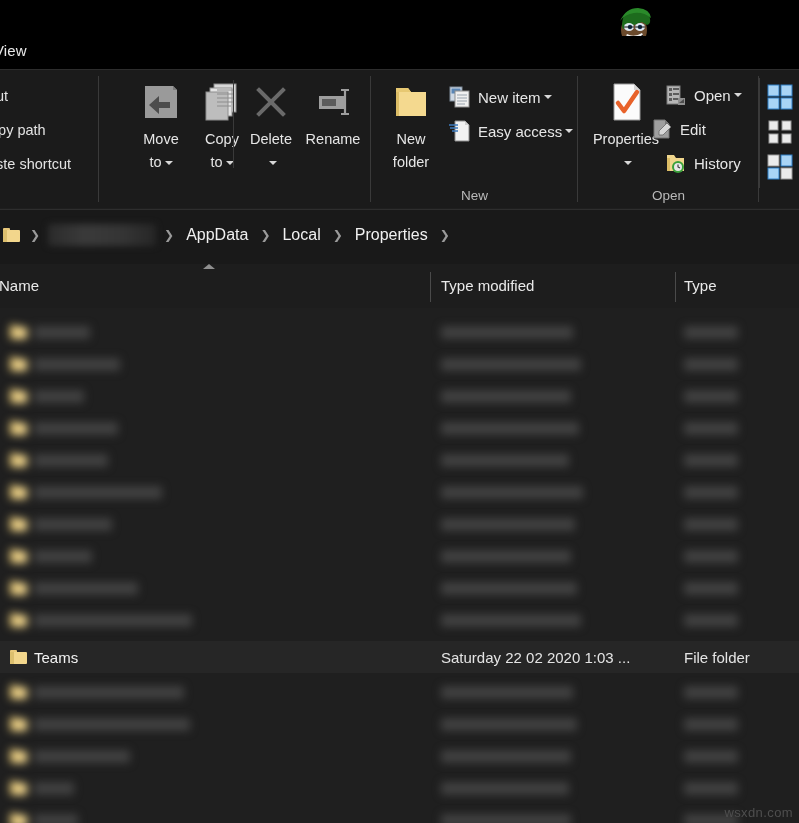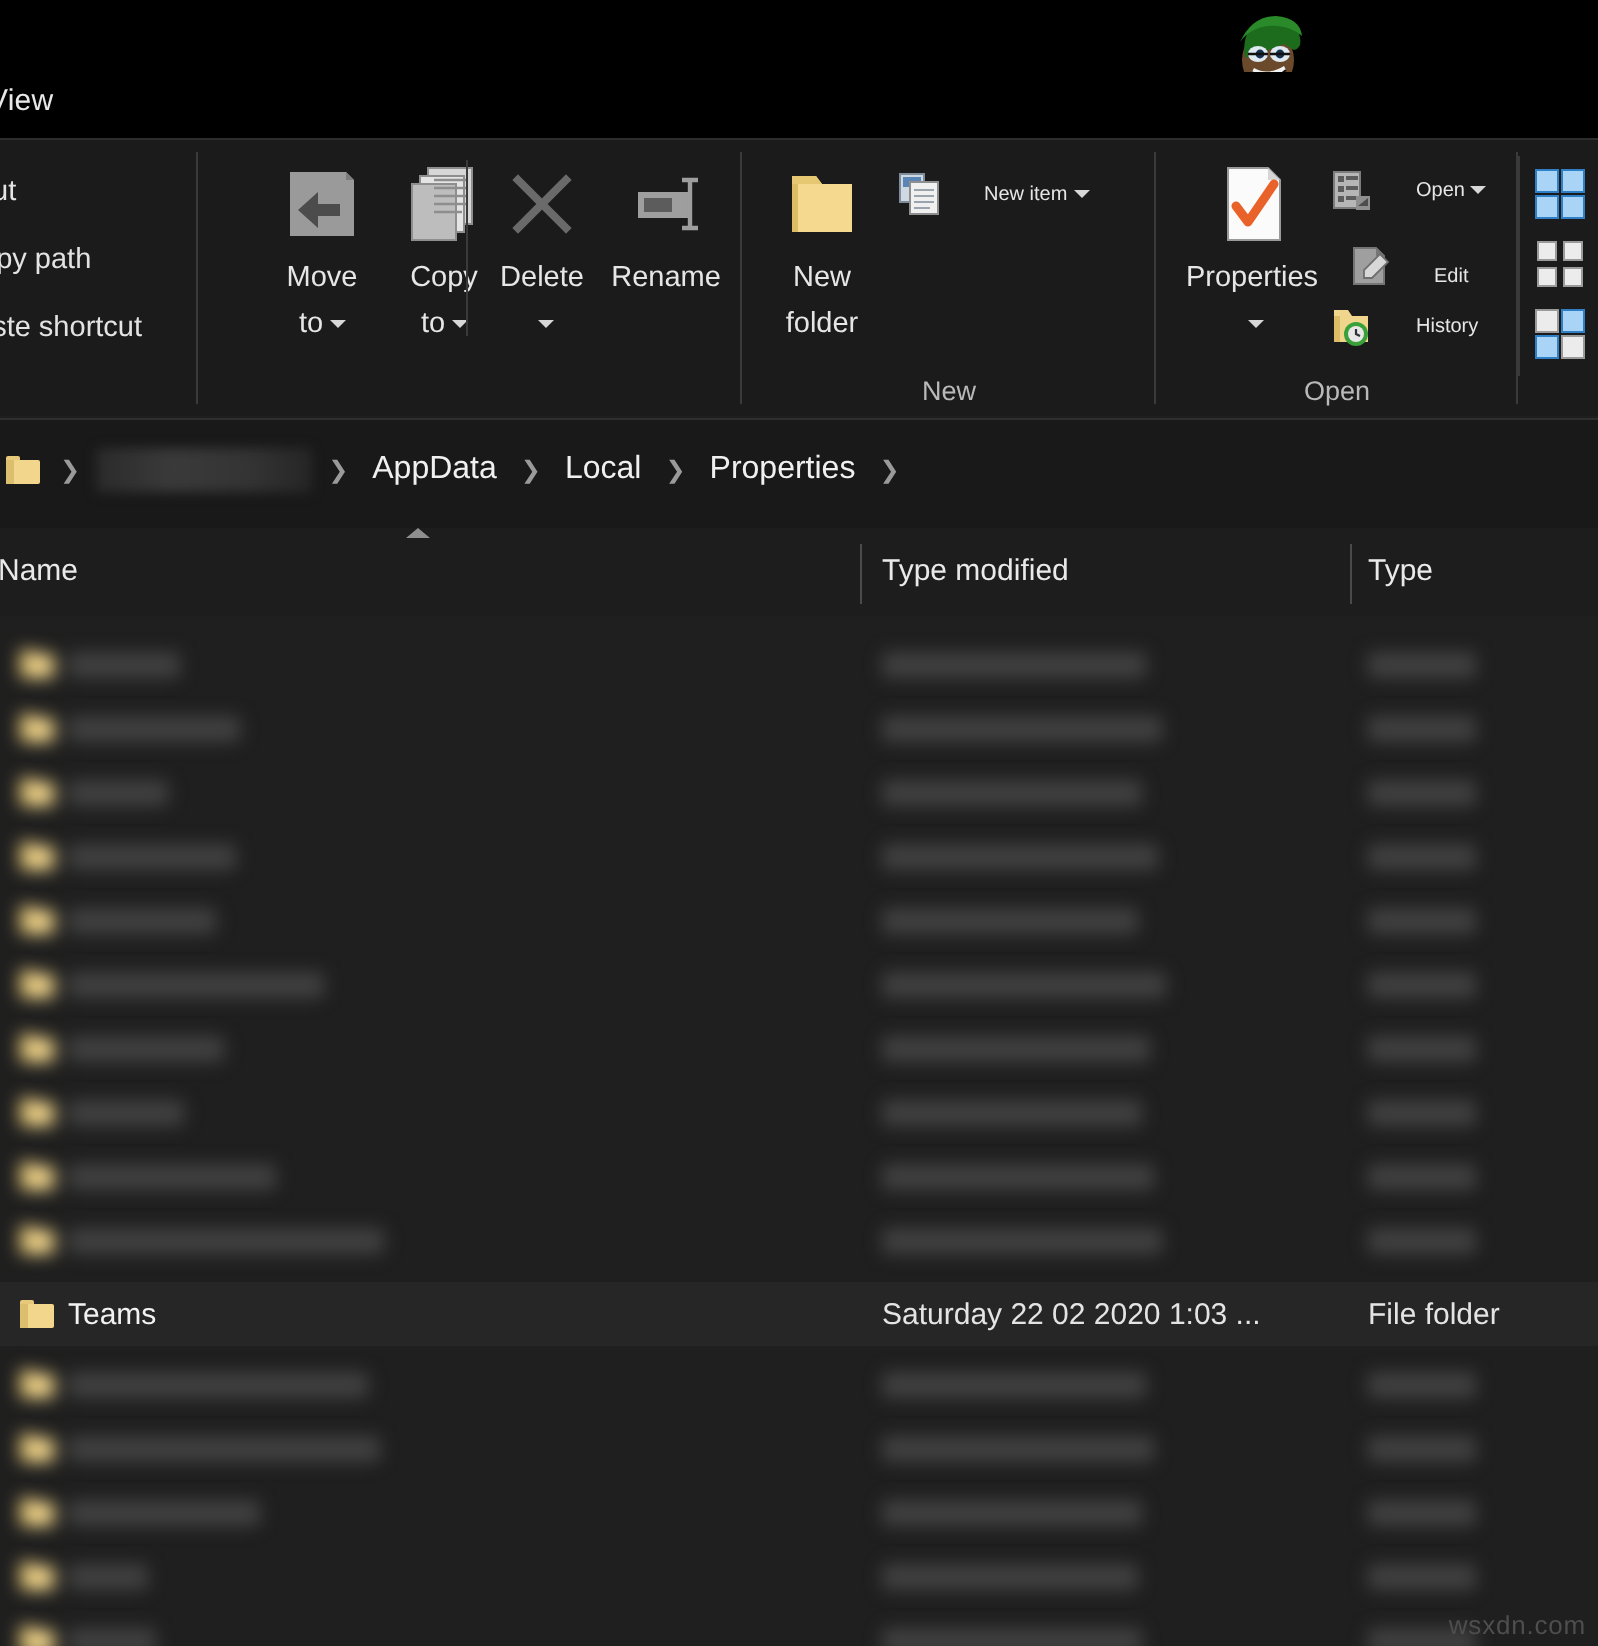--- a/index.html
+++ b/index.html
@@ -61,21 +61,21 @@
     border-left: 4px solid transparent; border-right: 4px solid transparent;
     border-top: 4px solid #d8d8d8; vertical-align: middle; margin-left: 3px;
   }
   .caret-row { margin-top: 1px; }
 
   
   .smallbtn {
     position: absolute; height: 30px; display: flex; align-items: center;
     cursor: default;
   }
-  .smallbtn .lbl { font-size: 10px; color: #e6e6e6; margin-left: 21px; }
+  .smallbtn .lbl { font-size: 15px; color: #e6e6e6; margin-left: 7px; }
 
   
   .clip-item {
     position: absolute; font-size: 14.5px; color: #e3e3e3; white-space: nowrap;
   }
 
   
   .addrbar {
     position: absolute; left: 0; top: 209px; width: 799px; height: 55px;
     background: #191919; border-top: 1px solid #2e2e2e;
@@ -252,20 +252,31 @@
           <rect x="2.5" y="2.5" width="9" height="5" fill="#5a86b5"></rect>
           <rect x="6" y="5" width="14" height="16" fill="#f0f0f0" stroke="#8e8e8e"></rect>
           <g stroke="#9aa4ae" stroke-width="1">
               <path d="M8 9 H18 M8 12 H18 M8 15 H18 M8 18 H16"></path>
             </g>
         </svg>
         <span class="lbl">New item</span>
         <i class="caret-d"></i>
       </div>
 
+      <div class="smallbtn" style="left:78px;top:46px;">
+        <svg width="22" height="22" viewBox="0 0 22 22">
+          <path d="M6 1 H16 L20 5 V21 H6 Z" fill="#f2f2f2" stroke="#8e8e8e"></path>
+          <path d="M16 1 L16 5 L20 5 Z" fill="#cfcfcf"></path>
+          <g stroke="#3e7bbd" stroke-width="1.4">
+              <path d="M0 5 H9 M1 8 H9 M3 11 H9"></path>
+            </g>
+        </svg>
+        <span class="lbl">Easy access</span>
+        <i class="caret-d"></i>
+      </div>
 
       <div class="rgroup-label">New</div>
       <div class="rgroup-sep" style="left:206px;"></div>
     </div>
 
     <div class="rgroup" style="left:578px;width:181px;">
 
       <div class="bigbtn" style="left:12px;">
         <svg width="48" height="48" viewBox="0 0 48 48">
           <path d="M12 6 H32 L38 12 V42 H12 Z" fill="#fbfbfb" stroke="#9a9a9a"></path>
@@ -287,21 +298,21 @@
               <rect x="8" y="9" width="6" height="2"></rect>
               <rect x="8" y="14" width="6" height="2"></rect>
             </g>
           <path d="M13 14 L20 14 L20 21 L13 21 Z" fill="#8f8f8f"></path>
           <path d="M14 19 L19 19 L19 15 Z" fill="#4c4c4c"></path>
         </svg>
         <span class="lbl">Open</span>
         <i class="caret-d"></i>
       </div>
 
-      <div class="smallbtn" style="left:96px;top:44px;align-items:flex-end;">
+      <div class="smallbtn" style="left:73px;top:44px;">
         <svg width="22" height="22" viewBox="0 0 22 22">
           <path d="M3 2 H14 L18 6 V20 H3 Z" fill="#9f9f9f" stroke="#757575"></path>
           <path d="M14 2 L14 6 L18 6 Z" fill="#777"></path>
           <path d="M8 17 L8 13 L16 5 L20 9 L12 17 Z" fill="#d8d8d8" stroke="#6f6f6f" stroke-width=".9"></path>
         </svg>
         <span class="lbl">Edit</span>
       </div>
 
       <div class="smallbtn" style="left:87px;top:78px;">
         <svg width="22" height="22" viewBox="0 0 22 22">

